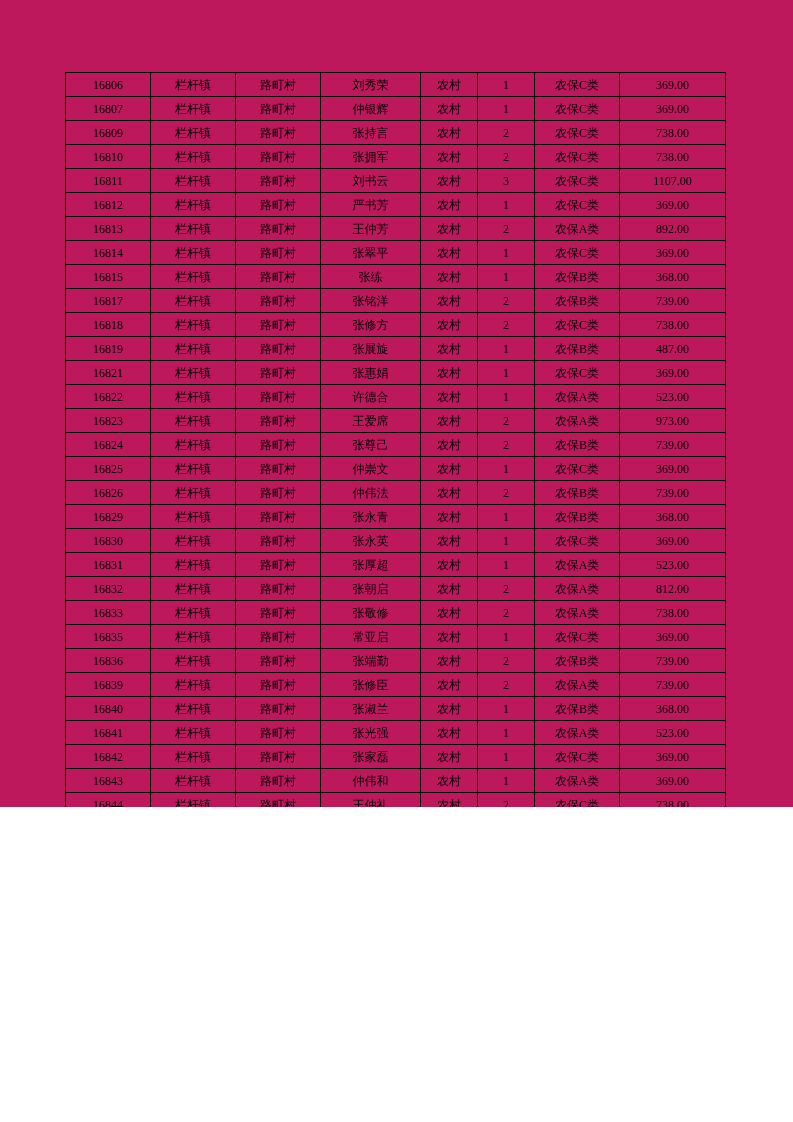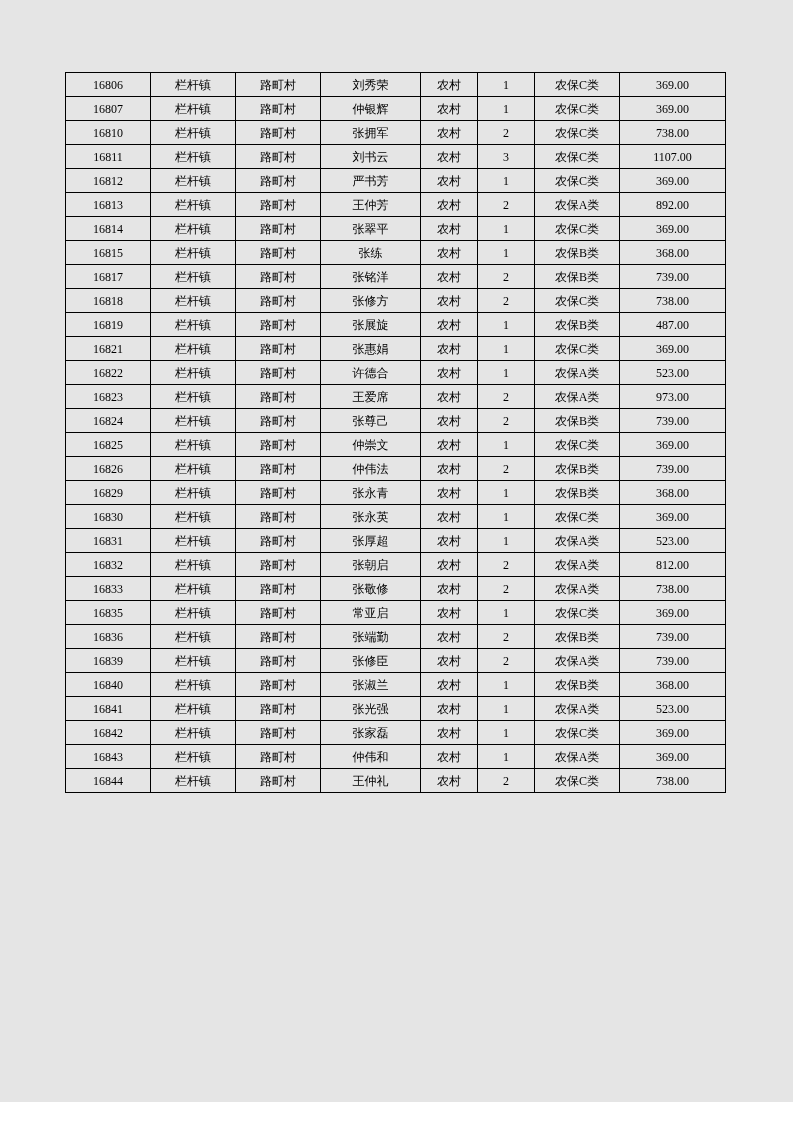--- a/index.html
+++ b/index.html
@@ -3,22 +3,22 @@
 <meta charset="utf-8">
 <style>
   html, body {
     margin: 0;
     padding: 0;
     background: #ffffff;
   }
   .page {
     position: relative;
     width: 793px;
-    height: 1102px;
-    background: #e5e5e5;
+    height: 807px;
+    background: #be185d;
     overflow: hidden;
     font-family: "Liberation Serif", "DejaVu Serif", serif;
     color: #000000;
   }
   table.data-table {
     position: absolute;
     left: 65px;
     top: 72px;
     border-collapse: collapse;
     table-layout: fixed;
@@ -73,20 +73,30 @@
           <td>16807</td>
           <td>栏杆镇</td>
           <td>路町村</td>
           <td>仲银辉</td>
           <td>农村</td>
           <td>1</td>
           <td>农保C类</td>
           <td>369.00</td>
         </tr>
         <tr>
+          <td>16809</td>
+          <td>栏杆镇</td>
+          <td>路町村</td>
+          <td>张持言</td>
+          <td>农村</td>
+          <td>2</td>
+          <td>农保C类</td>
+          <td>738.00</td>
+        </tr>
+        <tr>
           <td>16810</td>
           <td>栏杆镇</td>
           <td>路町村</td>
           <td>张拥军</td>
           <td>农村</td>
           <td>2</td>
           <td>农保C类</td>
           <td>738.00</td>
         </tr>
         <tr>

